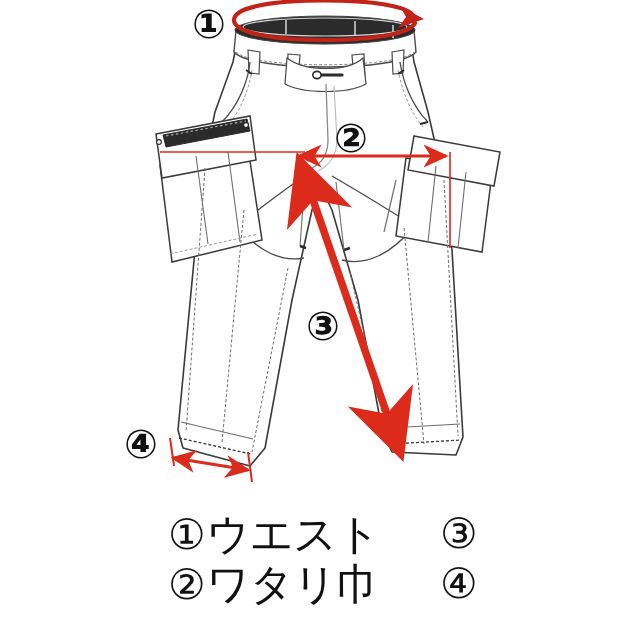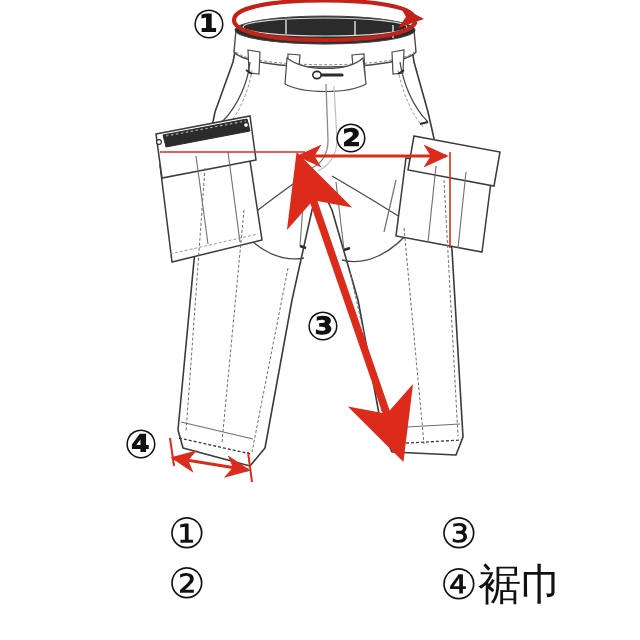--- a/index.html
+++ b/index.html
@@ -226,31 +226,32 @@
     <span class="callout" id="callout-2">②</span>
     <span class="callout" id="callout-3">③</span>
     <span class="callout" id="callout-4">④</span>
   </div>
 
   <div id="legend">
 
     <div class="legend-row r1">
       <div class="legend-cell left">
         <span class="marker">①</span>
+        <span>ウエスト</span>
       </div>
       <div class="legend-cell right">
         <span class="marker">③</span>
       </div>
     </div>
 
     <div class="legend-row r2">
       <div class="legend-cell left">
         <span class="marker">②</span>
+        <span>ワタリ巾</span>
       </div>
       <div class="legend-cell right">
         <span class="marker">④</span>
-        <span>裾巾</span>
       </div>
     </div>
 
   </div>
 
 </div>
 
 </body></html>

